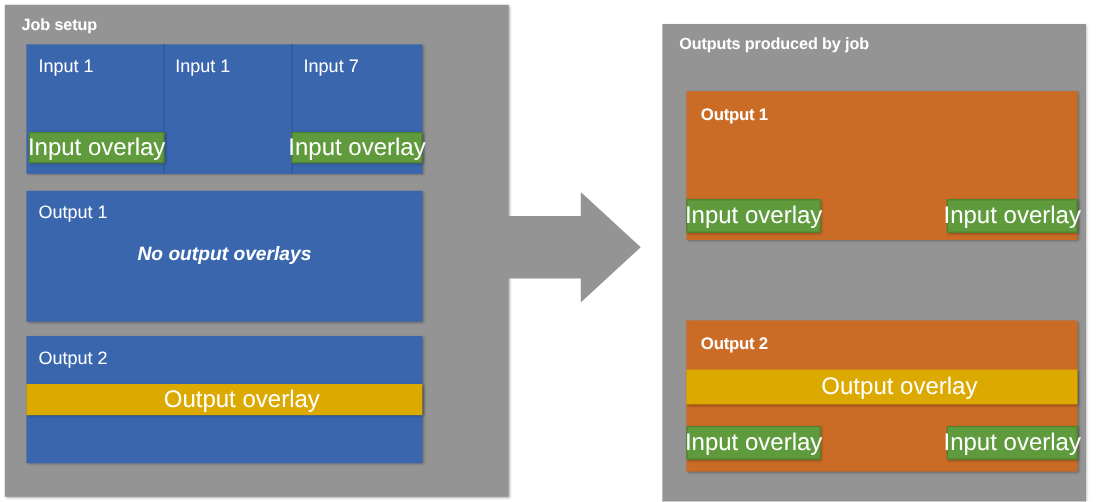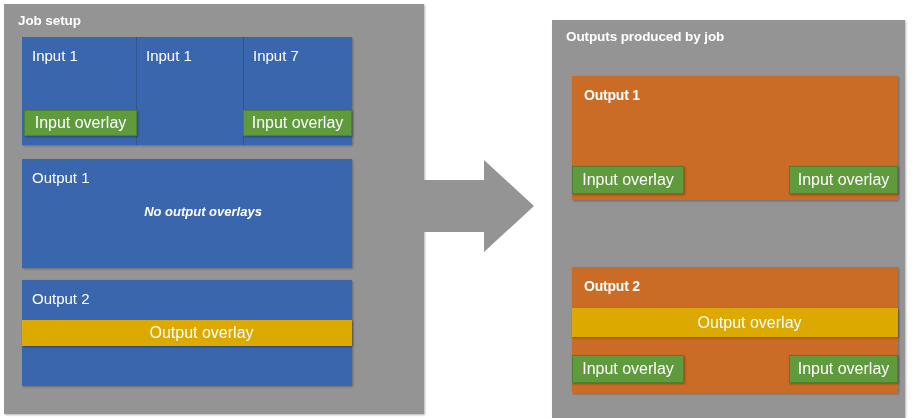--- a/index.html
+++ b/index.html
@@ -46,34 +46,33 @@
     font-size: 15px;
     white-space: nowrap;
   }
   .box-label.bold { font-weight: bold; font-size: 14px; letter-spacing: -0.2px;}
 
   .center-italic {
     position: absolute;
     color: #ffffff;
     font-style: italic;
     font-weight: bold;
-    font-size: 13px;
+    font-size: 16px;
     white-space: nowrap;
-    margin-left: 16px;
   }
 
   
   .overlay {
     position: absolute;
     box-sizing: border-box;
     display: flex;
     align-items: center;
     justify-content: center;
     color: #ffffff;
-    font-size: 16px;
+    font-size: 20px;
     white-space: nowrap;
     box-shadow: 1px 1px 2px rgba(0,0,0,0.30);
   }
   .ov-green { background: #5F9B3C; border: 1px solid #4E8130; }
   .ov-gold  { background: #DCA900; padding-left: 29px; }
 
   
   .vdiv {
     position: absolute;
     width: 1px;

